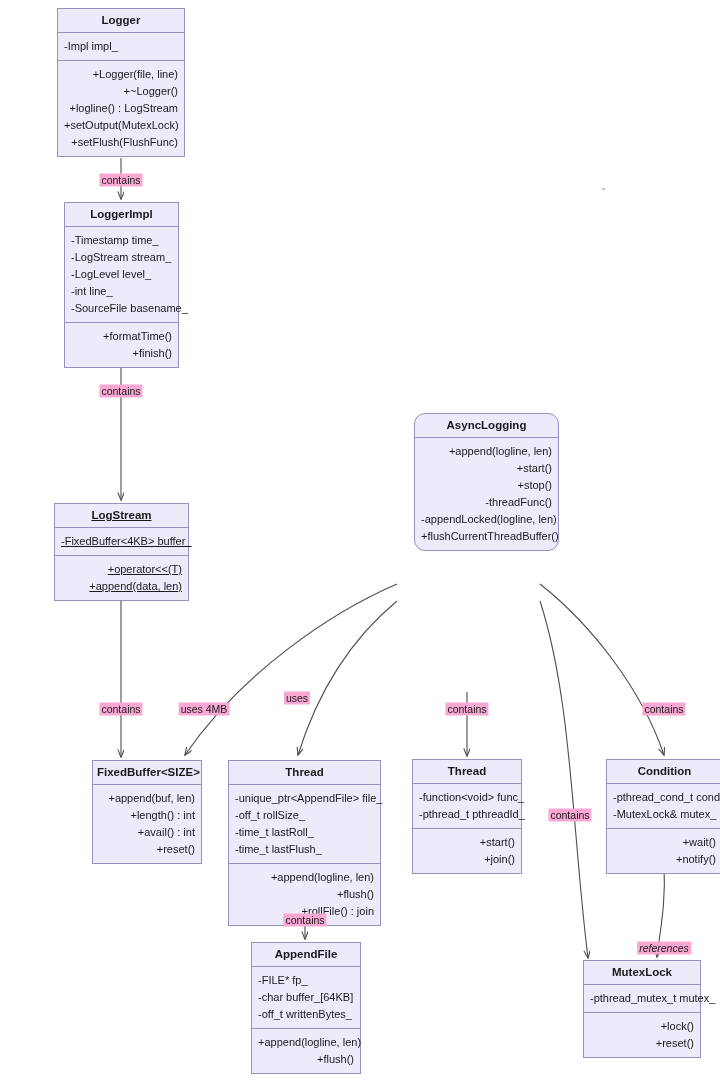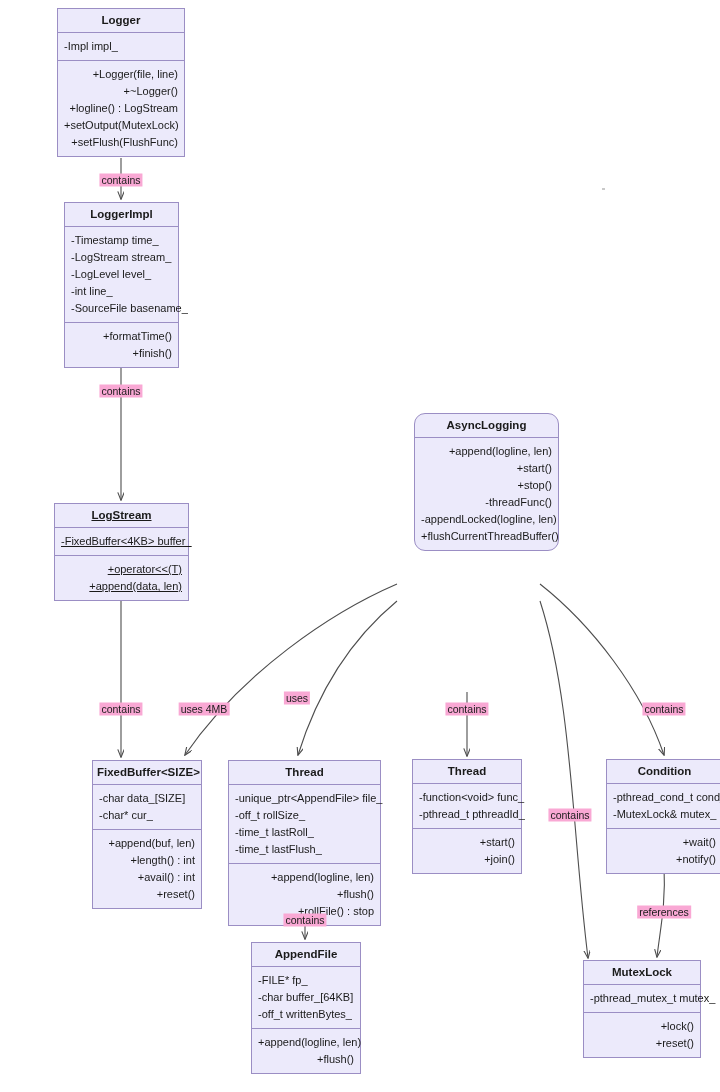--- a/index.html
+++ b/index.html
@@ -150,43 +150,39 @@
       <div class="uml-row">+stop()</div>
       <div class="uml-row">-threadFunc()</div>
       <div class="uml-row">-appendLocked(logline, len)</div>
       <div class="uml-row">+flushCurrentThreadBuffer()</div>
     </div>
   </div>
 
   <div class="uml-class" style="left:60px; top:760px; width:110px;">
     <div class="uml-title">FixedBuffer&lt;SIZE&gt;</div>
     <div class="uml-section">
-      <div class="uml-row">-char data_[SIZE]</div>
-      <div class="uml-row">-char* cur_</div>
-    </div>
-    <div class="uml-section">
       <div class="uml-row">+append(buf, len)</div>
       <div class="uml-row">+length() : int</div>
       <div class="uml-row">+avail() : int</div>
       <div class="uml-row">+reset()</div>
     </div>
   </div>
 
   <div class="uml-class" style="left:196px; top:760px; width:153px;">
     <div class="uml-title">Thread</div>
     <div class="uml-section">
       <div class="uml-row">-unique_ptr&lt;AppendFile&gt; file_</div>
       <div class="uml-row">-off_t rollSize_</div>
       <div class="uml-row">-time_t lastRoll_</div>
       <div class="uml-row">-time_t lastFlush_</div>
     </div>
     <div class="uml-section">
       <div class="uml-row">+append(logline, len)</div>
       <div class="uml-row">+flush()</div>
-      <div class="uml-row">+rollFile() : stop</div>
+      <div class="uml-row">+rollFile() : join</div>
     </div>
   </div>
 
   <div class="uml-class" style="left:380px; top:759px; width:110px;">
     <div class="uml-title">Thread</div>
     <div class="uml-section">
       <div class="uml-row">-function&lt;void&gt; func_</div>
       <div class="uml-row">-pthread_t pthreadId_</div>
     </div>
     <div class="uml-section">
@@ -232,16 +228,16 @@
   </div>
 
   <div class="edge-label" style="left:89px; top:180px;">contains</div>
   <div class="edge-label" style="left:89px; top:391px;">contains</div>
   <div class="edge-label" style="left:89px; top:709px;">contains</div>
   <div class="edge-label" style="left:172px; top:709px;">uses 4MB</div>
   <div class="edge-label" style="left:265px; top:698px;">uses</div>
   <div class="edge-label" style="left:435px; top:709px;">contains</div>
   <div class="edge-label" style="left:538px; top:815px;">contains</div>
   <div class="edge-label" style="left:632px; top:709px;">contains</div>
-  <div class="edge-label" style="left:632px; top:912px;">references</div>
+  <div class="edge-label" style="left:632px; top:948px;font-style:italic;">references</div>
   <div class="edge-label" style="left:273px; top:920px;">contains</div>
 
 </div>
 
 </body></html>

